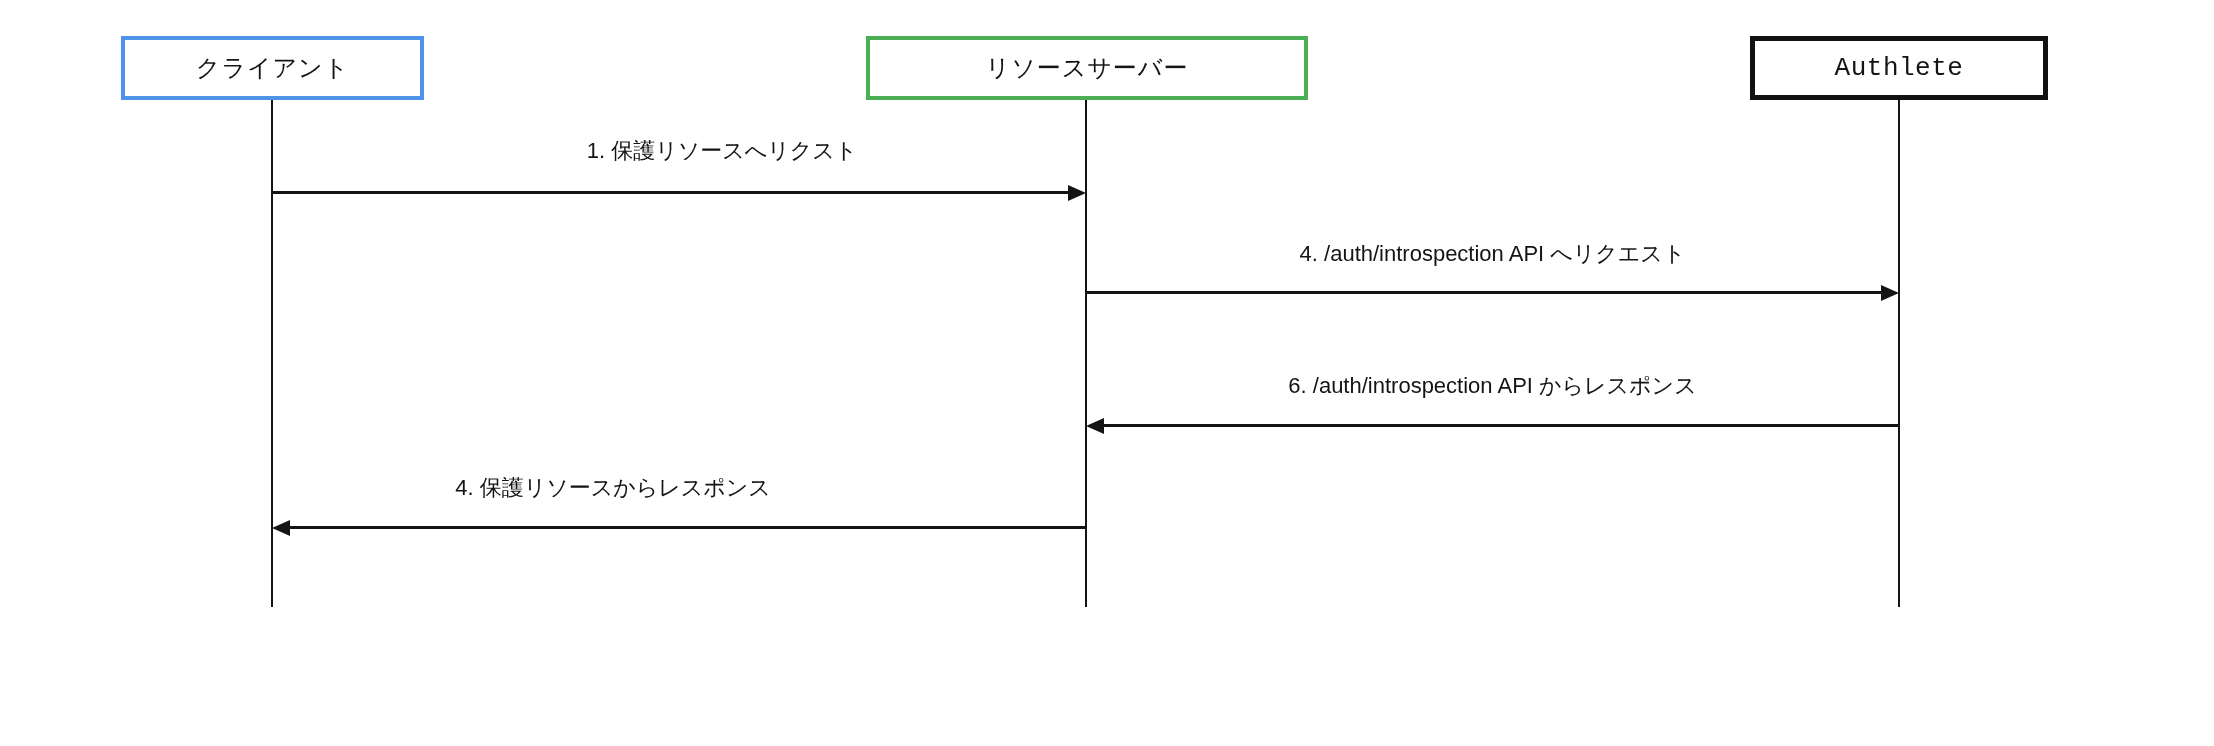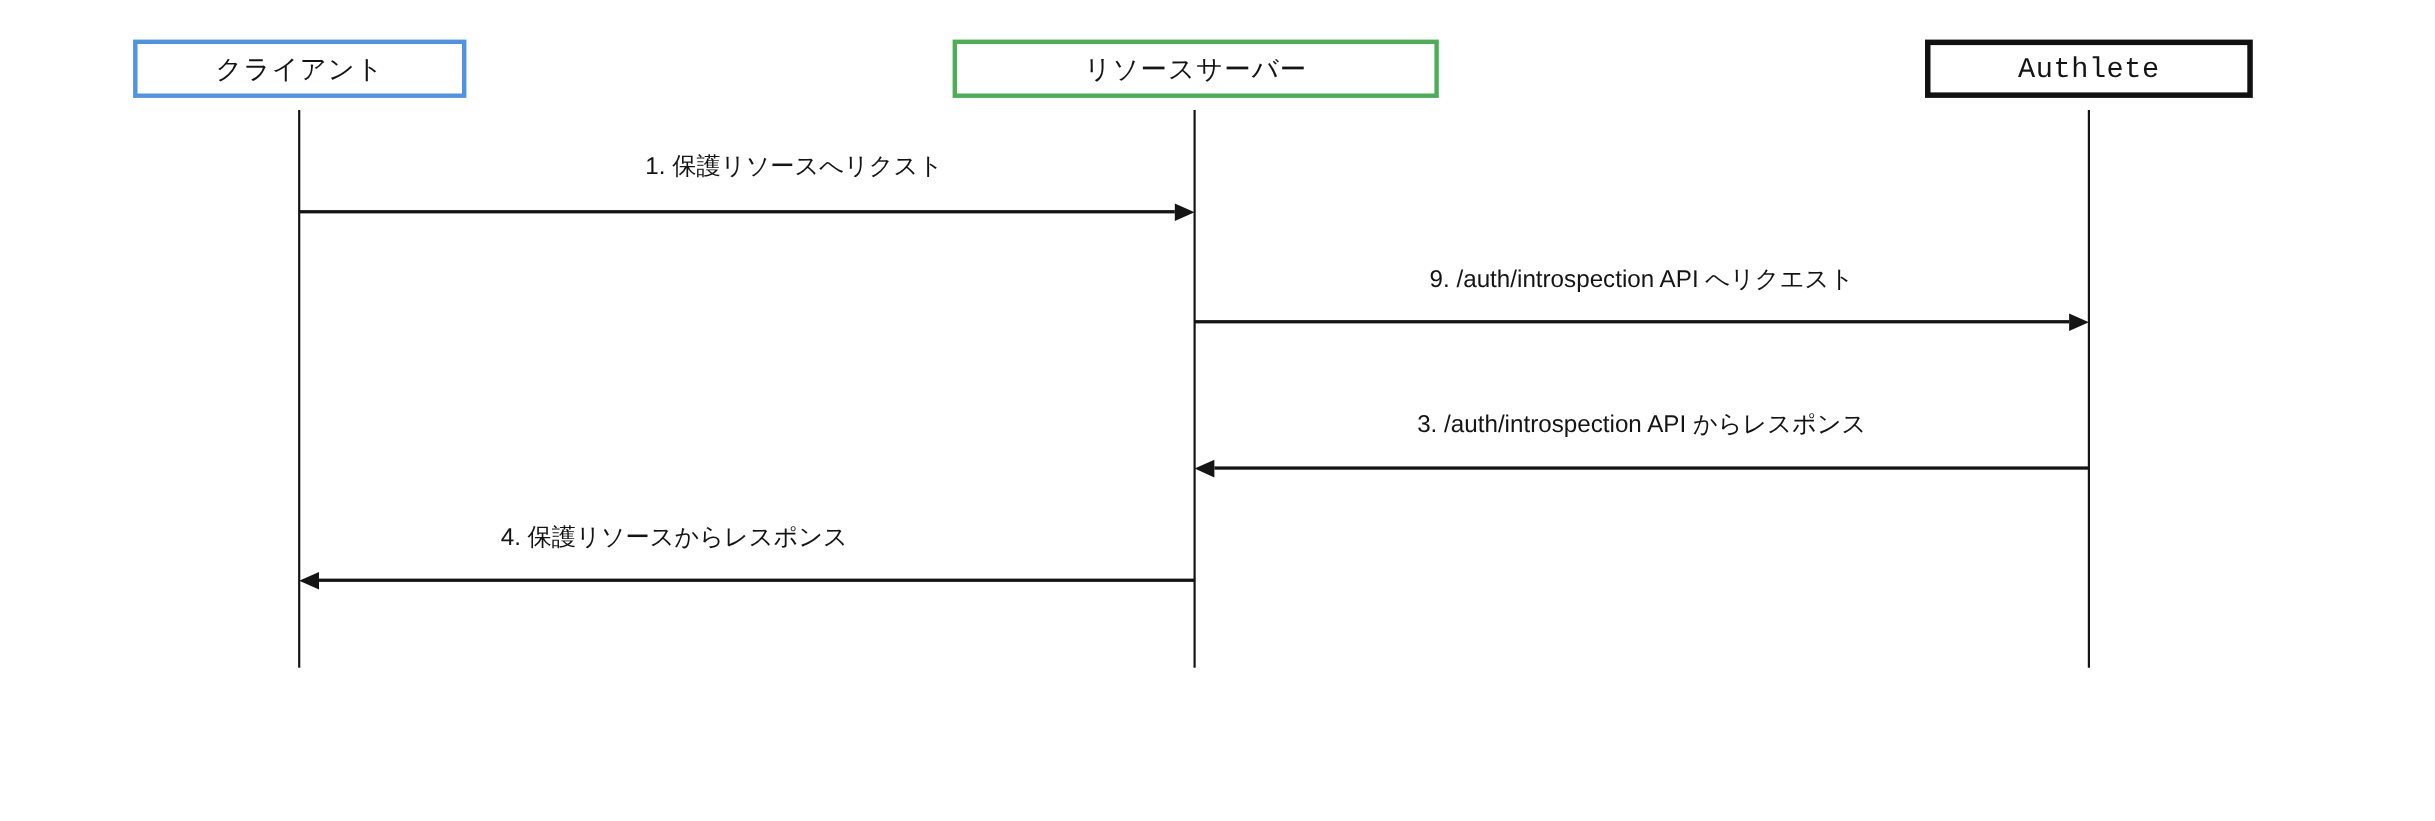--- a/index.html
+++ b/index.html
@@ -13,21 +13,21 @@
     width: 2214px;
     height: 746px;
     background: #ffffff;
     overflow: hidden;
     color: #141414;
   }
   
   .pbox {
     position: absolute;
     top: 36px;
-    height: 53px;
+    height: 64px;
     box-sizing: border-box;
     background: #ffffff;
     display: flex;
     align-items: center;
     justify-content: center;
     font-size: 24px;
     letter-spacing: 1px;
     color: #141414;
   }
   .pbox-client   { left: 121px;  width: 303px; border: 4px solid #4f93e8; }
@@ -101,25 +101,25 @@
   </div>
 
   <div class="lifeline lifeline-client"></div>
   <div class="lifeline lifeline-resource"></div>
   <div class="lifeline lifeline-authlete"></div>
 
   <div class="msg-label label-1">1. 保護リソースへリクスト</div>
   <div class="msg-line line-1"></div>
   <div class="arrowhead right head-1"></div>
 
-  <div class="msg-label label-2">9. /auth/introspection API へリクエスト</div>
+  <div class="msg-label label-2">4. /auth/introspection API へリクエスト</div>
   <div class="msg-line line-2"></div>
   <div class="arrowhead right head-2"></div>
 
-  <div class="msg-label label-3">3. /auth/introspection API からレスポンス</div>
+  <div class="msg-label label-3">6. /auth/introspection API からレスポンス</div>
   <div class="msg-line line-3"></div>
   <div class="arrowhead left head-3"></div>
 
   <div class="msg-label label-4">4. 保護リソースからレスポンス</div>
   <div class="msg-line line-4"></div>
   <div class="arrowhead left head-4"></div>
 
 </div>
 
 </body></html>

